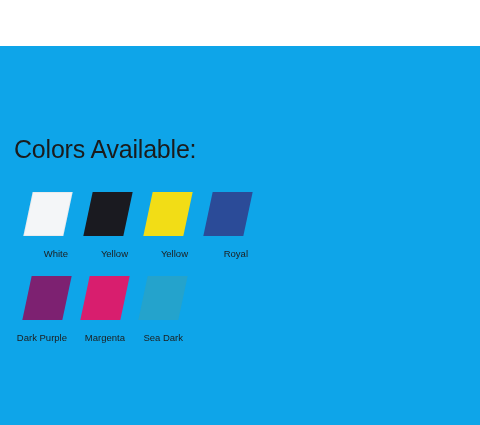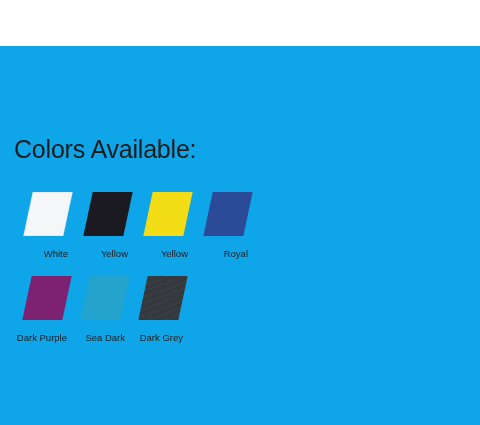--- a/index.html
+++ b/index.html
@@ -124,22 +124,22 @@
         <div class="swatch-chip" style="background-color: rgb(43, 75, 152);"></div>
         <div class="swatch-label">Royal</div>
       </div>
     </div>
   <div class="swatch-row row-2">
       <div class="swatch-cell">
         <div class="swatch-chip" style="background-color: rgb(125, 33, 113);"></div>
         <div class="swatch-label">Dark Purple</div>
       </div>
       <div class="swatch-cell">
+        <div class="swatch-chip" style="background-color: rgb(216, 30, 110);"></div>
+        <div class="swatch-label">Margenta</div>
+      </div>
+      <div class="swatch-cell">
         <div class="swatch-chip" style="background-color: rgb(36, 163, 204);"></div>
         <div class="swatch-label">Sea Dark</div>
-      </div>
-      <div class="swatch-cell">
-        <div class="swatch-chip noise" style="background-color: rgb(51, 55, 60);"></div>
-        <div class="swatch-label">Dark Grey</div>
       </div>
     </div>
 
 </div>
 
 </body></html>

